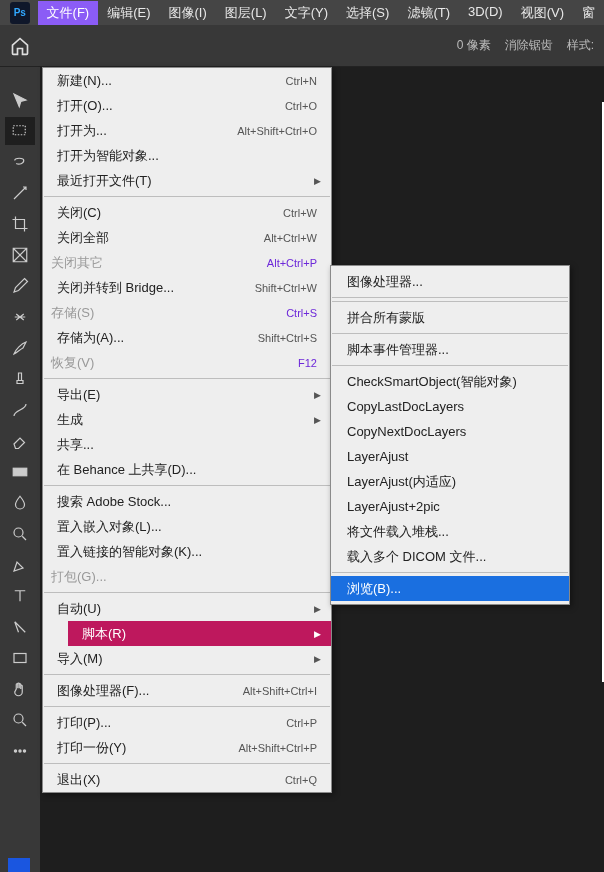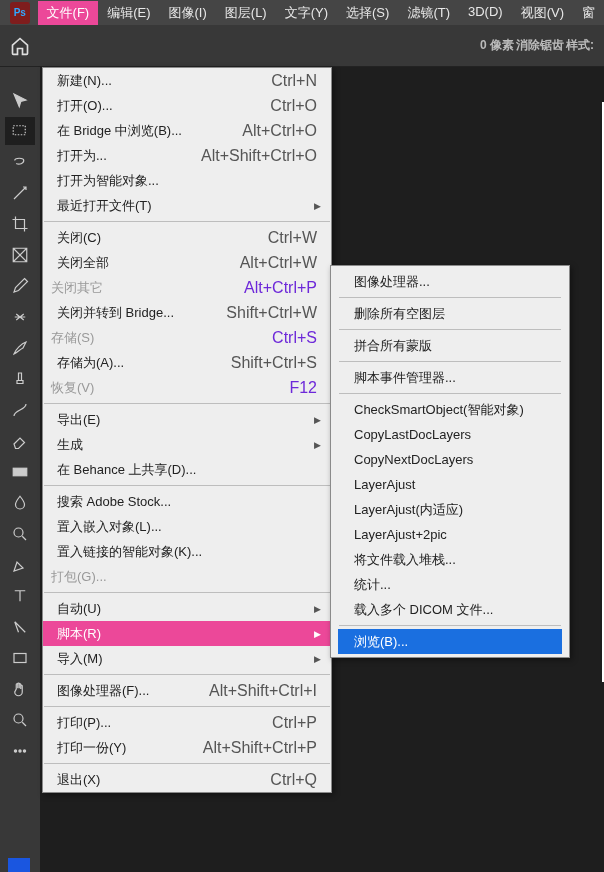--- a/index.html
+++ b/index.html
@@ -1,43 +1,43 @@
 <!DOCTYPE html>
 <html><head>
 <meta charset="utf-8">
 <style>
 * { margin: 0; padding: 0; box-sizing: border-box; font-family: "Microsoft YaHei", Arial, sans-serif; }
 body { background: #252525; width: 604px; height: 872px; overflow: hidden; position: relative; }
 
 .menubar { background: #454545; height: 25px; display: flex; align-items: center; font-size: 13px; color: #e8e8e8; }
-.ps-logo { width: 22px; height: 22px; background: #7f1d1d; border-radius: 3px; margin: 0 8px 0 10px; display: flex; align-items: center; justify-content: center; color:#31a8ff; font-size:10px; font-weight:bold; }
+.ps-logo { width: 22px; height: 22px; background: #0f172a; border-radius: 3px; margin: 0 8px 0 10px; display: flex; align-items: center; justify-content: center; color:#31a8ff; font-size:10px; font-weight:bold; }
 .menubar .menu-item { padding: 3px 9px; cursor: pointer; white-space: nowrap; }
-.menubar .menu-item.active { background: #ec4899; color: #fff; text-align: center; }
+.menubar .menu-item.active { background: #8b5cf6; color: #fff; text-align: center; }
 
 .optionbar { background: #383838; height: 42px; border-bottom: 1px solid #222; display: flex; align-items: center; color:#bbb; font-size:12px; position:relative; }
 .optionbar .home-icon { margin: 0 10px; }
-.optionbar .right-group { position:absolute; right:10px; display:flex; align-items:center; gap:2px;font-weight:bold; }
+.optionbar .right-group { position:absolute; right:10px; display:flex; align-items:center; gap:14px; }
 
 .main { position: relative; height: 805px; }
 .toolbar { position: absolute; left: 0; top: 0; width: 40px; background: #383838; height: 805px; padding-top: 18px; display: flex; flex-direction: column; align-items: center; gap: 1px; }
 .toolbar .tool { width: 30px; height: 28px; display: flex; align-items: center; justify-content: center; color: #ccc; margin: 1px 0; cursor: pointer; }
 .toolbar .tool.selected { background: #1f1f1f; }
 .toolbar .tool svg { width:18px; height:18px; }
 
 .file-menu { position: absolute; left: 42px; top: 0px; width: 290px; background: #eeeeee; border: 1px solid #8a8a8a; box-shadow: 2px 2px 6px rgba(0,0,0,.4); font-size: 13px; color: #222; }
 .file-menu .row { display: flex; align-items: center; height: 25px; padding: 0 14px; justify-content: space-between; cursor: default; position:relative; }
 .file-menu .row.disabled { color: #999; padding-left: 8px; }
-.file-menu .row .shortcut { color: #555; font-size: 16px; }
+.file-menu .row .shortcut { color: #555; font-size: 11px; }
 .file-menu .row.disabled .shortcut { color: #6d28d9; }
 .file-menu .sep { height: 1px; background: #bdbdbd; margin: 3px 1px; }
 .file-menu .row.has-sub::after { content:"▶"; font-size: 9px; color:#555; position:absolute; right:10px; }
-.file-menu .row.highlight { background: #ec4899; color: #fff; }
+.file-menu .row.highlight { background: #be185d; color: #fff; margin-left: 25px; }
 .file-menu .row.highlight::after { color:#fff; }
 
-.submenu { position: absolute; left: 330px; top: 198px; width: 240px; background: #eeeeee; border: 1px solid #8a8a8a; box-shadow: 2px 2px 6px rgba(0,0,0,.4); font-size: 13px; color: #222; padding: 3px 7px; }
+.submenu { position: absolute; left: 330px; top: 198px; width: 240px; background: #eeeeee; border: 1px solid #8a8a8a; box-shadow: 2px 2px 6px rgba(0,0,0,.4); font-size: 13px; color: #222; padding: 3px 0; }
 .submenu .srow { height: 25px; display: flex; align-items: center; padding: 0 16px; cursor: default; white-space: nowrap; overflow:hidden; }
 .submenu .srow.highlight { background: #1a6fe0; color: #fff; }
 .submenu .sep { height: 1px; background: #bdbdbd; margin: 3px 1px; }
 
 .canvas-bg { position:absolute; left:40px; top:0; right:0; bottom:0; background:#1e1e1e; }
 .canvas-white { position:absolute; right:0; top:35px; width:2px; height:580px; background:#fff; }
 
 .swatch { position:absolute; left:8px; bottom:0; width:22px; height:14px; background:#1a56e0; }
 </style>
 </head>
@@ -194,24 +194,20 @@
   <div class="file-menu" id="file-menu">
       <div class="row">
         <span>新建(N)...</span>
         <span class="shortcut">Ctrl+N</span>
       </div>
       <div class="row">
         <span>打开(O)...</span>
         <span class="shortcut">Ctrl+O</span>
       </div>
       <div class="row">
-        <span>在 Bridge 中浏览(B)...</span>
-        <span class="shortcut">Alt+Ctrl+O</span>
-      </div>
-      <div class="row">
         <span>打开为...</span>
         <span class="shortcut">Alt+Shift+Ctrl+O</span>
       </div>
       <div class="row">
         <span>打开为智能对象...</span>
       </div>
       <div class="row has-sub">
         <span>最近打开文件(T)</span>
       </div>
       <div class="sep"></div>
@@ -244,20 +240,23 @@
         <span class="shortcut">F12</span>
       </div>
       <div class="sep"></div>
       <div class="row has-sub">
         <span>导出(E)</span>
       </div>
       <div class="row has-sub">
         <span>生成</span>
       </div>
       <div class="row">
+        <span>共享...</span>
+      </div>
+      <div class="row">
         <span>在 Behance 上共享(D)...</span>
       </div>
       <div class="sep"></div>
       <div class="row">
         <span>搜索 Adobe Stock...</span>
       </div>
       <div class="row">
         <span>置入嵌入对象(L)...</span>
       </div>
       <div class="row">
@@ -293,33 +292,31 @@
       <div class="sep"></div>
       <div class="row">
         <span>退出(X)</span>
         <span class="shortcut">Ctrl+Q</span>
       </div>
     </div>
 
   <div class="submenu" id="submenu">
       <div class="srow">图像处理器...</div>
       <div class="sep"></div>
-      <div class="srow">删除所有空图层</div>
       <div class="sep"></div>
       <div class="srow">拼合所有蒙版</div>
       <div class="sep"></div>
       <div class="srow">脚本事件管理器...</div>
       <div class="sep"></div>
       <div class="srow">CheckSmartObject(智能对象)</div>
       <div class="srow">CopyLastDocLayers</div>
       <div class="srow">CopyNextDocLayers</div>
       <div class="srow">LayerAjust</div>
       <div class="srow">LayerAjust(内适应)</div>
       <div class="srow">LayerAjust+2pic</div>
       <div class="srow">将文件载入堆栈...</div>
-      <div class="srow">统计...</div>
       <div class="srow">载入多个 DICOM 文件...</div>
       <div class="sep"></div>
       <div class="srow highlight">浏览(B)...</div>
     </div>
 
   <div class="swatch"></div>
 </div>
 
 </body></html>

